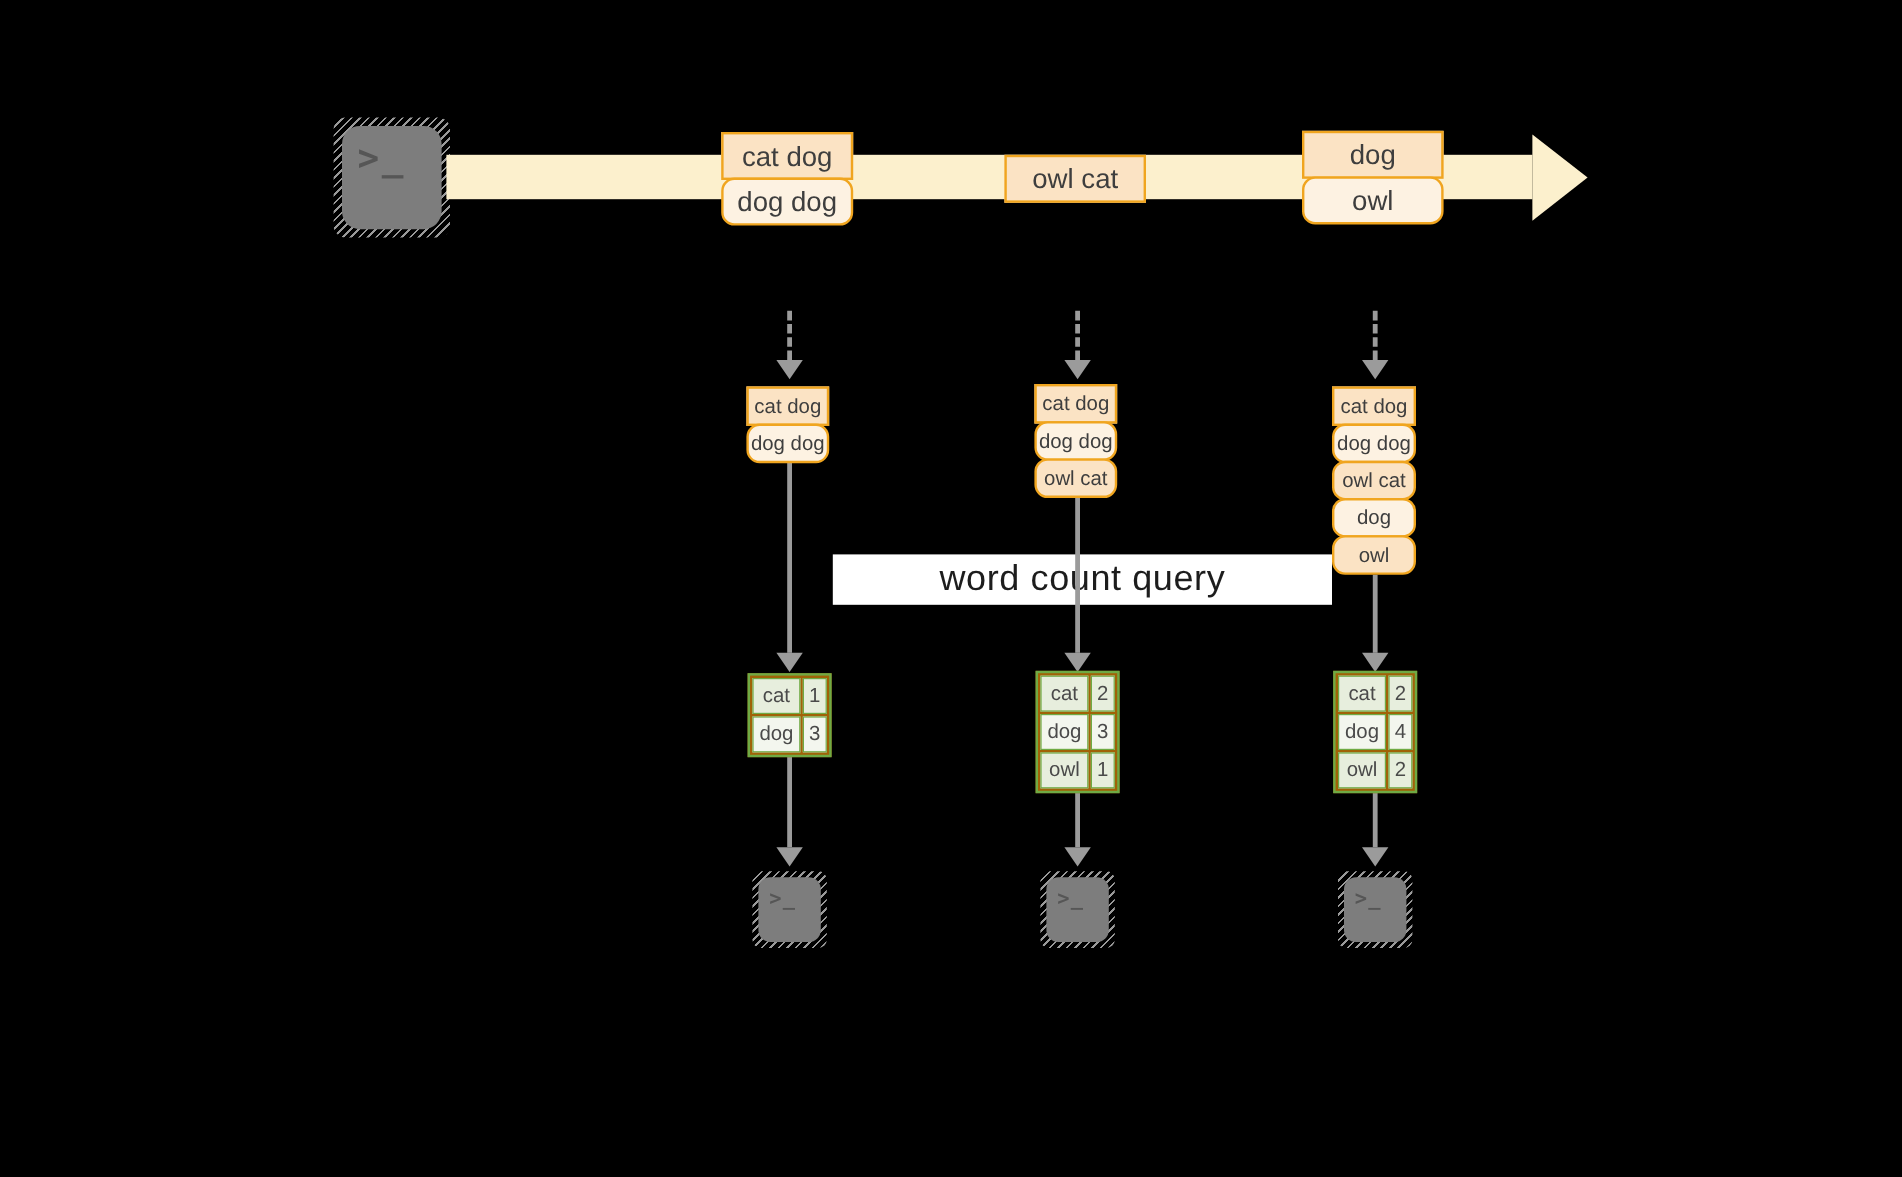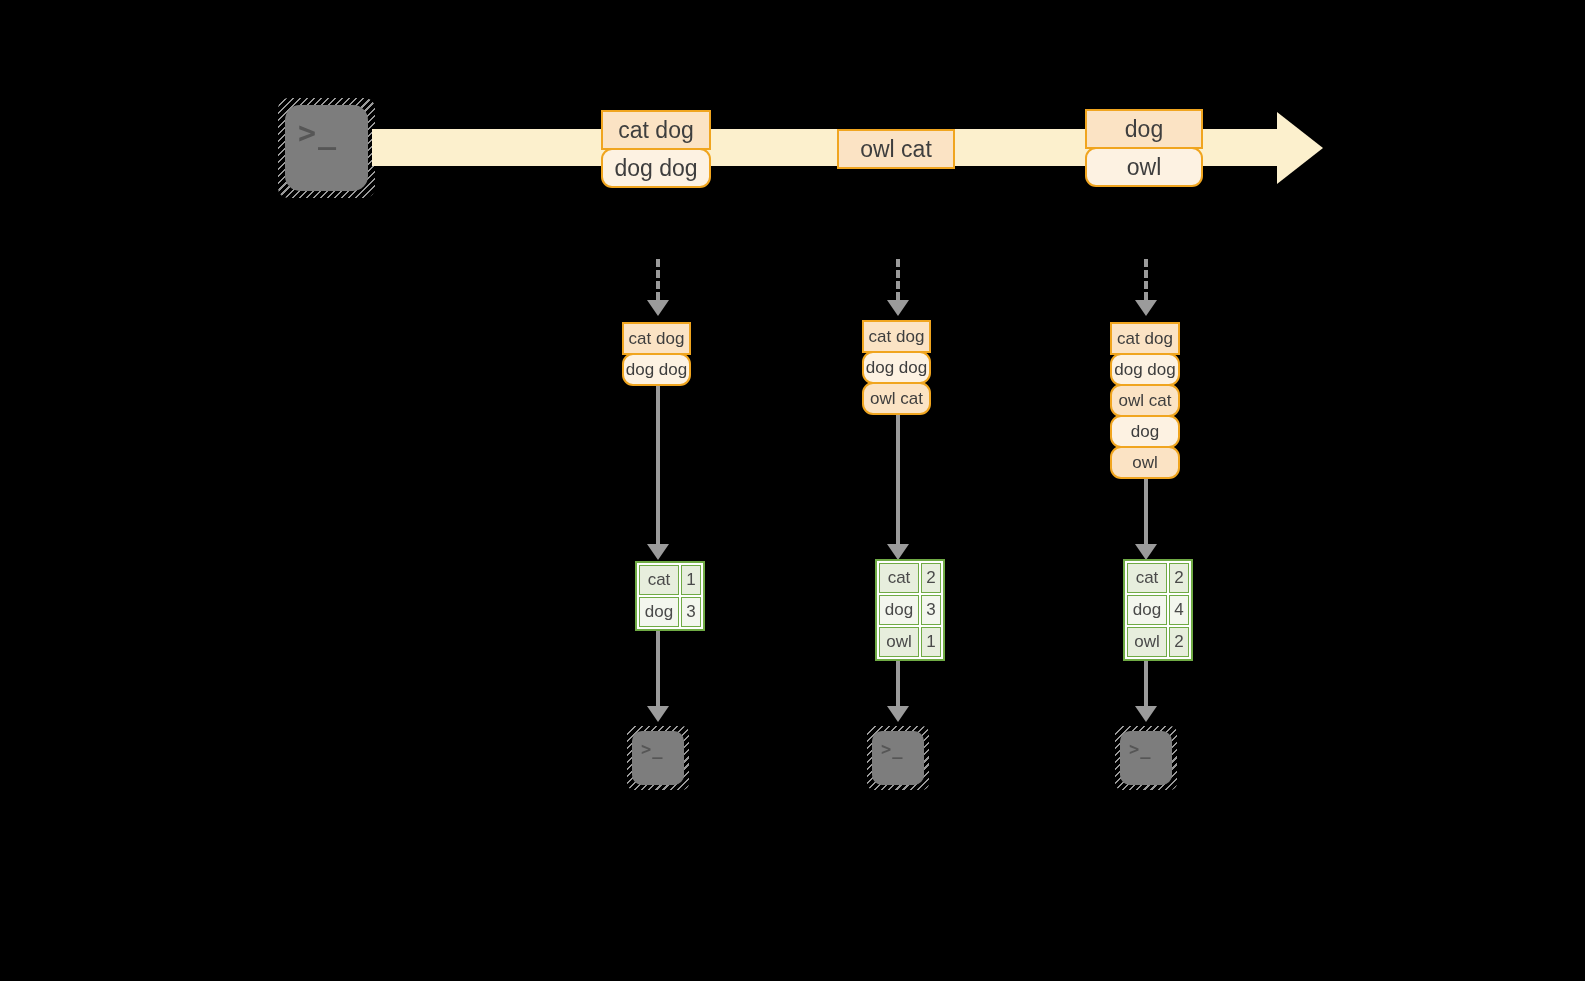--- a/index.html
+++ b/index.html
@@ -38,22 +38,22 @@
   .vline-dashed{width:0;background:none;border-left:4px dashed #9b9b9b;}
   .vhead{width:0;height:0;border-left:11px solid transparent;border-right:11px solid transparent;
          border-top:16px solid #9b9b9b;}
 
   
   .banner{position:absolute;left:694px;top:462px;width:416px;height:42px;background:#ffffff;
           z-index:1;display:flex;align-items:center;justify-content:center;}
   .banner span{font-size:30px;color:#1d1d1d;letter-spacing:.5px;}
 
   
-  .gtable{position:absolute;background:#ffffff;border:2px solid #6faa44;padding:2px;
-          display:grid;grid-template-columns:40px 20px;gap:2px;z-index:3;margin-left:12px;}
+  .gtable{position:absolute;background:#a16207;border:2px solid #6faa44;padding:2px;
+          display:grid;grid-template-columns:40px 20px;gap:2px;z-index:3;}
   .gcell{border:1px solid #6faa44;display:flex;align-items:center;justify-content:center;
          font-size:17px;color:#4a4a4a;height:28px;}
   .gcell.ga{background:#e7eedd;}
   .gcell.gb{background:#f3f6ee;}
 </style>
 </head>
 <body>
 
 <div class="canvas">
 
@@ -84,20 +84,23 @@
   </div>
   <div class="varrow" style="left:887px;top:259px;">
     <div class="vline-dashed" style="height:41px;"></div>
       <div class="vhead"></div>
   </div>
   <div class="varrow" style="left:1135px;top:259px;">
     <div class="vline-dashed" style="height:41px;"></div>
       <div class="vhead"></div>
   </div>
 
+  <div class="banner">
+    <span>word count query</span>
+  </div>
 
   <div class="obox state-box" style="left:622px;top:322px;width:69px;">
     <div class="ocell peach">cat dog</div>
     <div class="ocell cream">dog dog</div>
   </div>
   <div class="obox state-box" style="left:862px;top:320px;width:69px;">
     <div class="ocell peach">cat dog</div>
     <div class="ocell cream">dog dog</div>
     <div class="ocell peach">owl cat</div>
   </div>

